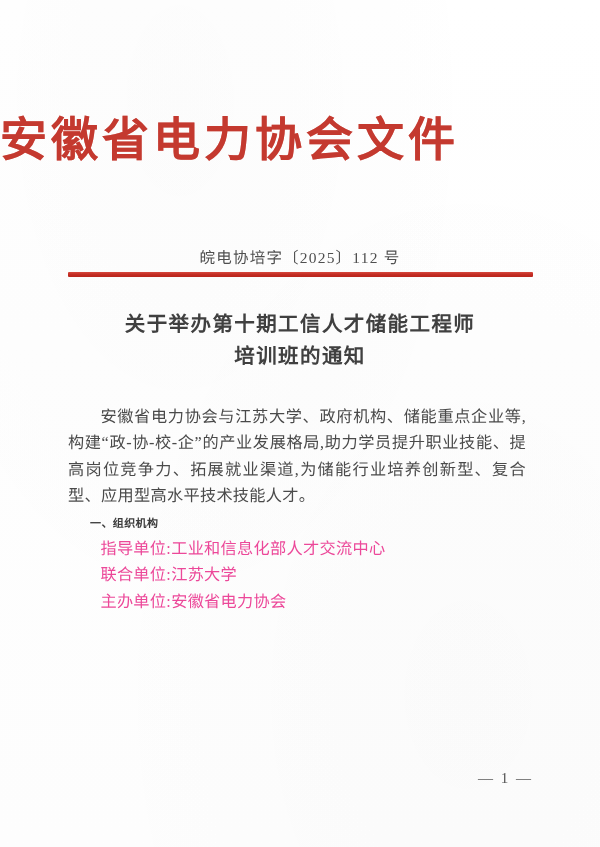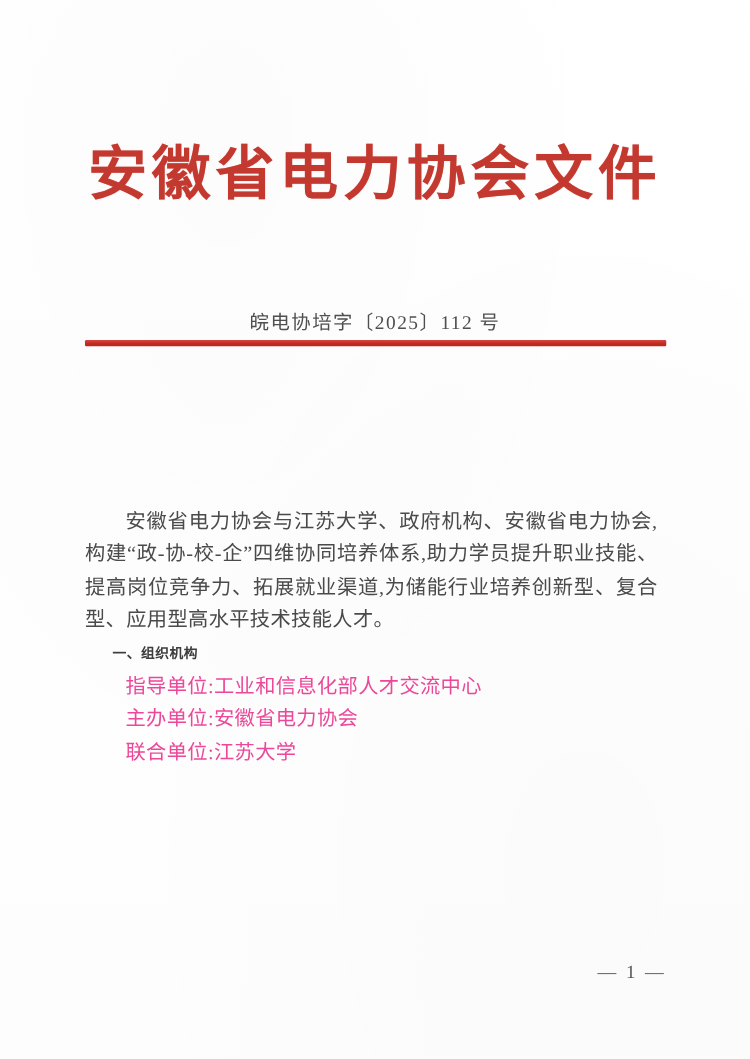--- a/index.html
+++ b/index.html
@@ -35,21 +35,21 @@
     height: 847px;
     padding: 0;
   }
 
   
   .masthead {
     position: absolute;
     left: 0;
     top: 112px;
     width: 600px;
-    text-align: center;
+    text-align: left;
   }
   .masthead-title {
     display: inline-block;
     font-family: "DejaVu Serif", "Liberation Serif", serif;
     font-weight: bold;
     font-size: 47px;
     line-height: 1.18;
     letter-spacing: 4px;
     color: #c4392f;
     text-shadow: 0 0 0.6px rgba(196,57,47,0.55);
@@ -160,32 +160,36 @@
 <div class="sheet">
 
   <div class="masthead">
     <span class="masthead-title">安徽省电力协会文件</span>
   </div>
 
   <div class="doc-number">皖电协培字〔2025〕112 号</div>
 
   <div class="red-rule"></div>
 
+  <div class="doc-title">
+    <span class="line">关于举办第十期工信人才储能工程师</span>
+    <span class="line">培训班的通知</span>
+  </div>
 
   <div class="body-area">
 
 
 
-    <p class="para indent2">安徽省电力协会与江苏大学、政府机构、安徽省电力协会,构建“政-协-校-企”四维协同培养体系,助力学员提升职业技能、提高岗位竞争力、拓展就业渠道,为储能行业培养创新型、复合型、应用型高水平技术技能人才。</p>
+    <p class="para indent2">安徽省电力协会与江苏大学、政府机构、储能重点企业等,构建“政-协-校-企”的产业发展格局,助力学员提升职业技能、提高岗位竞争力、拓展就业渠道,为储能行业培养创新型、复合型、应用型高水平技术技能人才。</p>
 
     <p class="section-heading">一、组织机构</p>
 
     <p class="org-line">指导单位:工业和信息化部人才交流中心</p>
 
+    <p class="org-line">联合单位:江苏大学</p>
+
     <p class="org-line">主办单位:安徽省电力协会</p>
-
-    <p class="org-line">联合单位:江苏大学</p>
 
   </div>
 
   <div class="page-footer">— 1 —</div>
 
 </div>
 
 </body></html>

